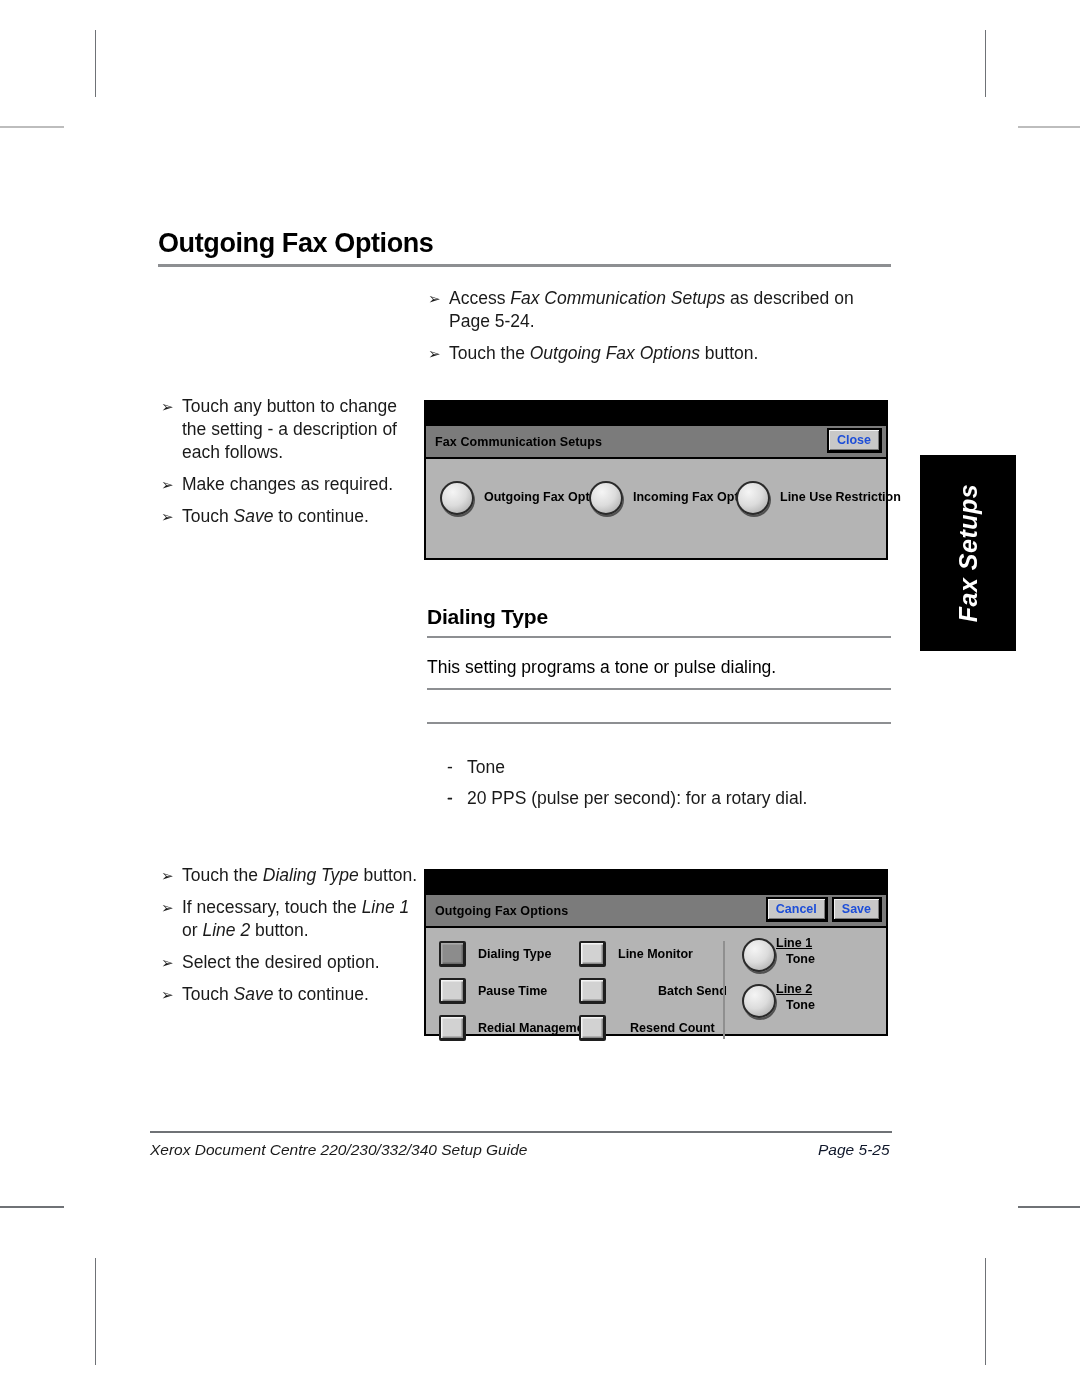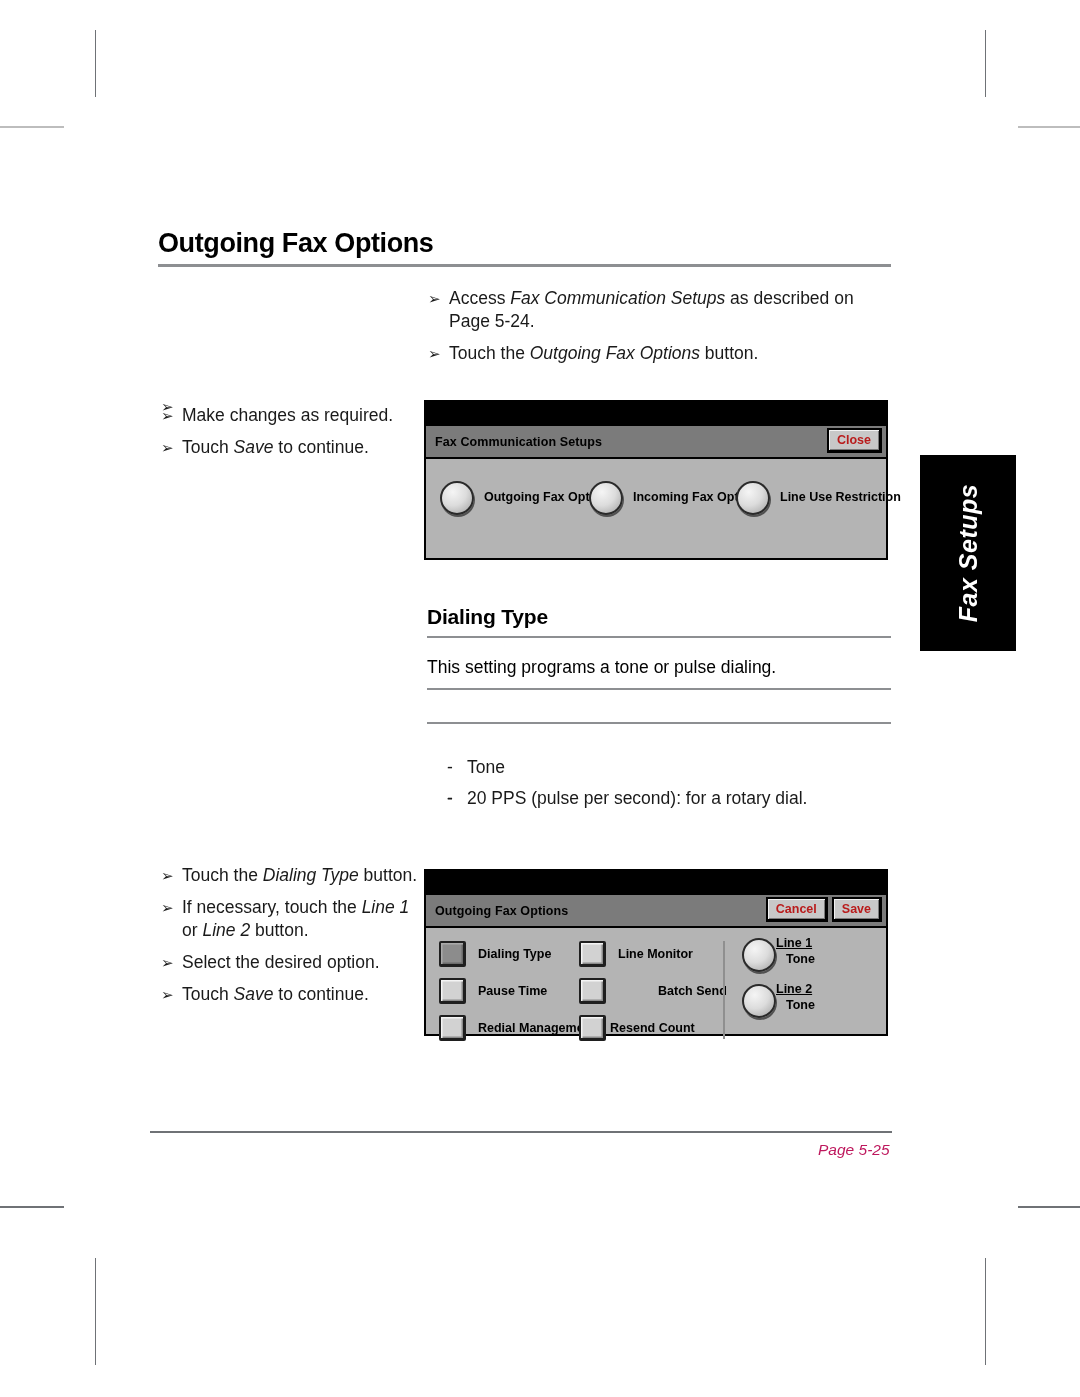--- a/index.html
+++ b/index.html
@@ -183,21 +183,21 @@
   }
   .tb-btn {
     background: #c8c8c8;
     border: 2px solid #000;
     border-right-width: 3px;
     border-bottom-width: 3px;
     box-shadow: inset 1px 1px 0 #f2f2f2, inset -1px -1px 0 #7a7a7a;
     padding: 3px 8px 3px 8px;
     font-size: 12.5px;
     font-weight: bold;
-    color: #b91c1c;
+    color: #1d4ed8;
     line-height: 14px;
   }
   .panel-body { position: relative; height: 100%; }
 
   
   .rbtn {
     position: absolute;
     width: 34px; height: 34px;
     border-radius: 50%;
     background: radial-gradient(circle at 36% 30%, #f5f5f5 0%, #dcdcdc 48%, #b9b9b9 78%, #8e8e8e 100%);
@@ -269,21 +269,21 @@
     left: 150px; top: 1141px;
     font-size: 15.5px;
     font-style: italic;
     color: #1a1a1a;
   }
   .footer-right {
     position: absolute;
     left: 818px; top: 1141px;
     font-size: 15.5px;
     font-style: italic;
-    color: #be185d;
+    color: #0f172a;
   }
 </style>
 </head>
 <body>
 
 <div class="page">
 
   <div class="crop cm-tl-v"></div>
   <div class="crop light cm-tl-h"></div>
   <div class="crop cm-tr-v"></div>
@@ -300,21 +300,21 @@
     <div class="bullet">
       <span class="chev">➢</span><span>Access </span><i>Fax Communication Setups</i><span> as described on Page 5-24.</span>
     </div>
     <div class="bullet">
       <span class="chev">➢</span><span>Touch the </span><i>Outgoing Fax Options</i><span> button.</span>
     </div>
   </div>
 
   <div class="bullets left-col-1">
     <div class="bullet">
-      <span class="chev">➢</span>
+      <span class="chev">➢</span><span>Touch any button to change the setting - a description of each follows.</span>
     </div>
     <div class="bullet">
       <span class="chev">➢</span><span>Make changes as required.</span>
     </div>
     <div class="bullet">
       <span class="chev">➢</span><span>Touch </span><i>Save</i><span> to continue.</span>
     </div>
   </div>
 
   <div class="panel" style="left:424px; top:400px; width:464px; height:160px;">
@@ -391,34 +391,35 @@
       <div class="sqbtn" style="left:13px; top:87px;"></div>
       <div class="sqlabel" style="left:52px; top:93px;">Redial Management</div>
 
       <div class="sqbtn" style="left:153px; top:13px;"></div>
       <div class="sqlabel" style="left:192px; top:19px;">Line Monitor</div>
 
       <div class="sqbtn" style="left:153px; top:50px;"></div>
       <div class="sqlabel" style="left:192px; top:56px;margin-left:40px;">Batch Send</div>
 
       <div class="sqbtn" style="left:153px; top:87px;"></div>
-      <div class="sqlabel" style="left:184px; top:93px;">Resend Count</div>
+      <div class="sqlabel" style="left:204px; top:93px;">Resend Count</div>
 
       <div class="divider-v" style="left:297px; top:13px; height:98px;"></div>
 
       <div class="rbtn" style="left:316px; top:10px;"></div>
       <div class="line-title" style="left:350px; top:8px;">Line 1</div>
       <div class="line-value" style="left:360px; top:24px;">Tone</div>
 
       <div class="rbtn" style="left:316px; top:56px;"></div>
       <div class="line-title" style="left:350px; top:54px;">Line 2</div>
       <div class="line-value" style="left:360px; top:70px;">Tone</div>
     </div>
   </div>
 
   <div class="side-tab">
     <span>Fax Setups</span>
   </div>
 
   <div class="footer-rule"></div>
+  <div class="footer-left">Xerox Document Centre 220/230/332/340 Setup Guide</div>
   <div class="footer-right">Page 5-25</div>
 
 </div>
 
 </body></html>

